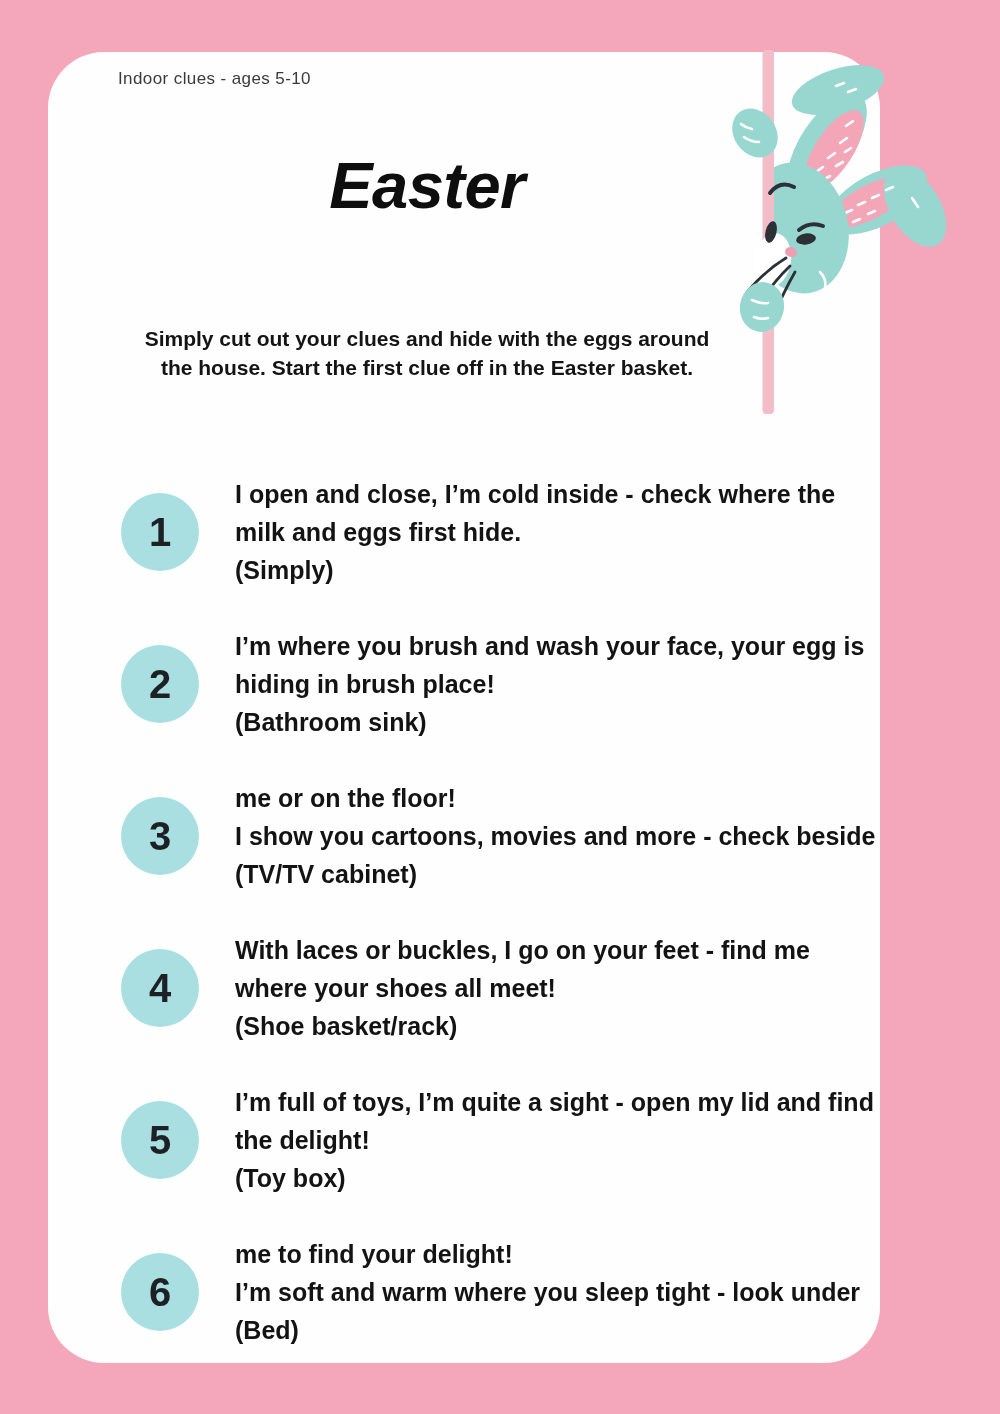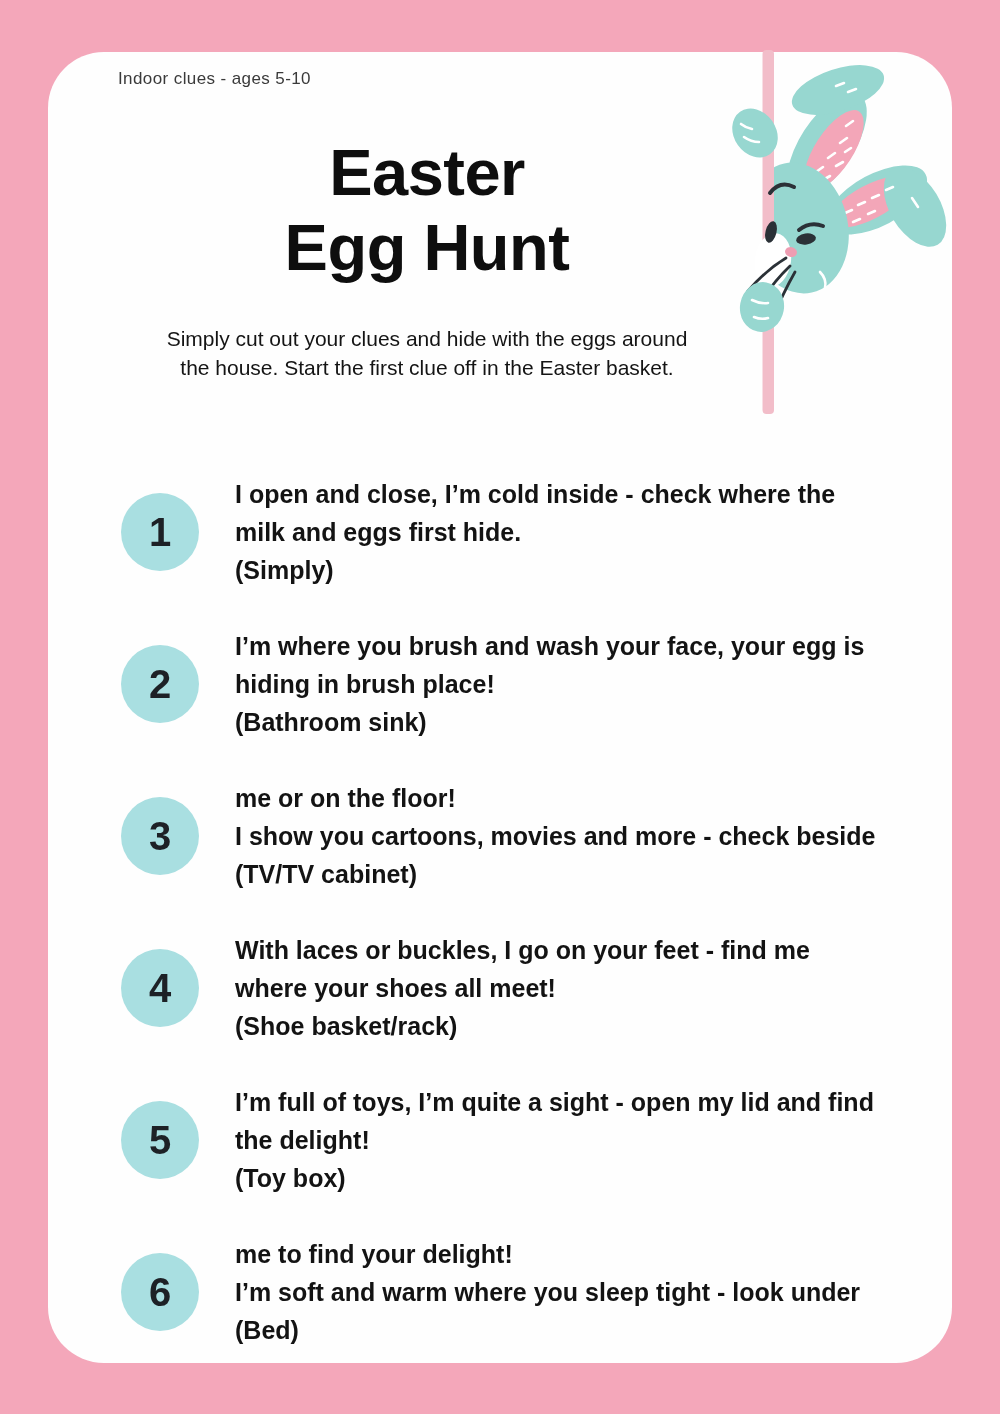--- a/index.html
+++ b/index.html
@@ -6,47 +6,48 @@
   body{
     width:1000px;height:1414px;
     background:#F4A7BA;
     font-family:"Liberation Sans", sans-serif;
     position:relative;
     overflow:hidden;
   }
   .card{
     position:absolute;
     left:48px;top:52px;
-    width:904px;height:1311px;
+    width:832px;height:1311px;
     background:#FEFEFE;
     border-radius:56px;
   }
   .eyebrow{
     position:absolute;
     left:70px;top:17px;
     font-size:17px;
     letter-spacing:0.4px;
     color:#3A3A3A;
   }
   .title{
     position:absolute;
-    top:83px;left:0;width:758px;
+    top:96px;left:0;width:758px;
     text-align:center;
     font-size:65px;
     font-weight:700;
     line-height:75px;
     letter-spacing:-0.5px;
     color:#0E0E0E;
+    font-style:italic;
   }
   .subtitle{
     position:absolute;
     top:272px;left:0;width:758px;
     text-align:center;
     font-size:21px;
-    font-weight:400;
+    font-weight:700;
     line-height:29px;
     color:#141414;
   }
   .clues{
     position:absolute;
     left:73px;top:423px;
     width:800px;
     display:flex;
     flex-direction:column;
     gap:38px;
@@ -83,21 +84,20 @@
 </style>
 </head>
 <body>
 
 <div class="card">
 
   <div class="eyebrow">Indoor clues - ages 5-10</div>
 
   <div class="title">
     <div>Easter</div>
-    <div>Egg Hunt</div>
   </div>
 
   <div class="subtitle">
     <div>Simply cut out your clues and hide with the eggs around</div>
     <div>the house. Start the first clue off in the Easter basket.</div>
   </div>
 
   <div class="clues">
 
     <div class="clue-row">

